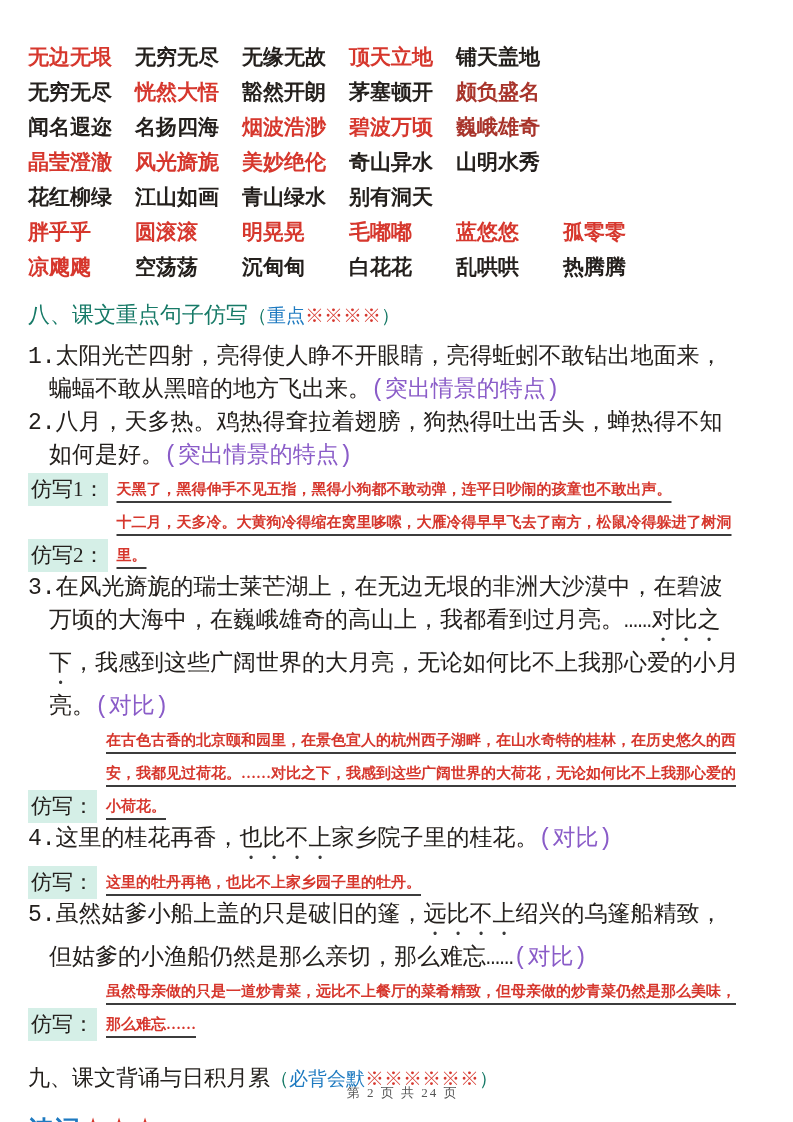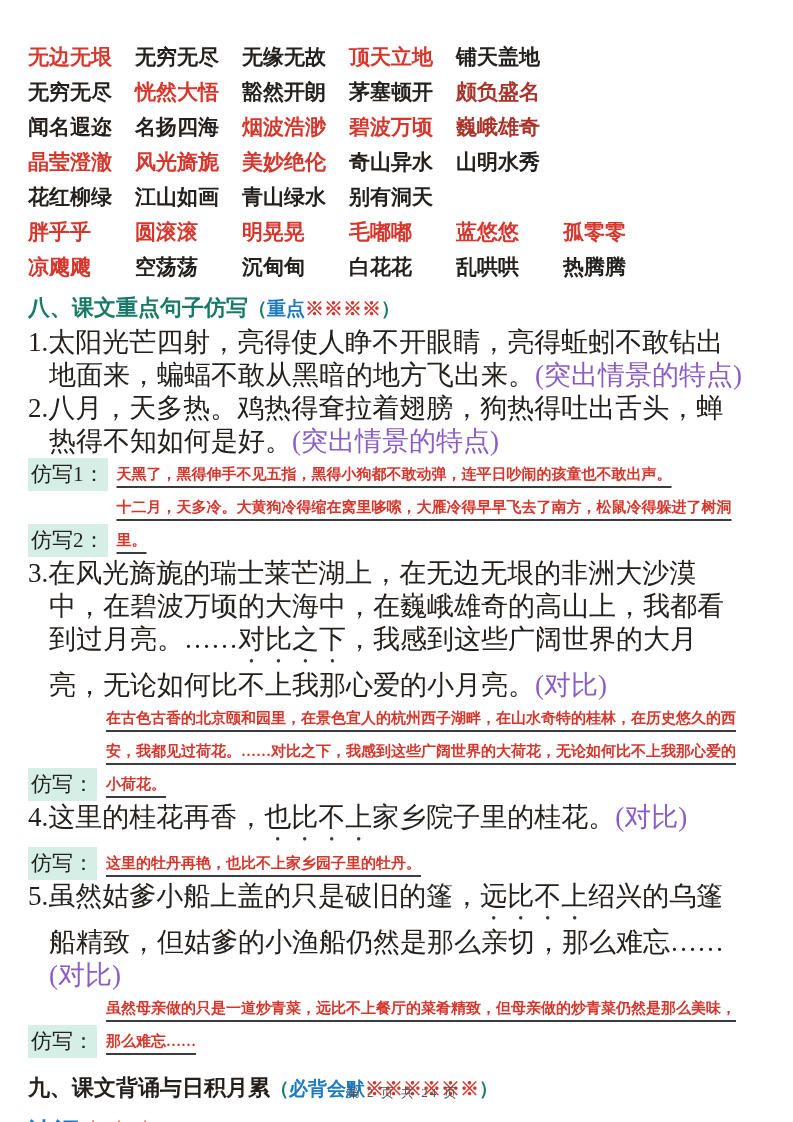--- a/index.html
+++ b/index.html
@@ -33,31 +33,32 @@
   .c-teal    { color:var(--teal); }
   .c-dots {
     color:var(--ink);
     -webkit-text-emphasis:filled dot #3a3a3a;
     text-emphasis:filled dot #3a3a3a;
     -webkit-text-emphasis-position:under right;
     text-emphasis-position:under right;
   }
 
   
-  .sec-heading { font-size:22px; font-weight:bold; line-height:27px; margin:16px 0 4px 0; }
+  .sec-heading { font-size:22px; font-weight:normal; line-height:42px; margin:16px 0 4px 0; }
   .sec-heading .paren-part { font-size:19px; }
   .h-teal { color:var(--teal); }
   .h-ink  { color:var(--ink); }
 
   
   .para {
-    font-size:27px;
+    font-size:23px;
     line-height:33px;
     padding-left:21px;
     text-indent:-21px;
+    font-family:Liberation Mono, monospace;
   }
 
   
   .fx { display:flex; align-items:flex-end; font-size:21px; line-height:33px; }
   .fx-label {
     flex:0 0 auto;
     background:var(--hl);
     color:var(--ink);
     padding:0 3px;
     margin-right:9px;

